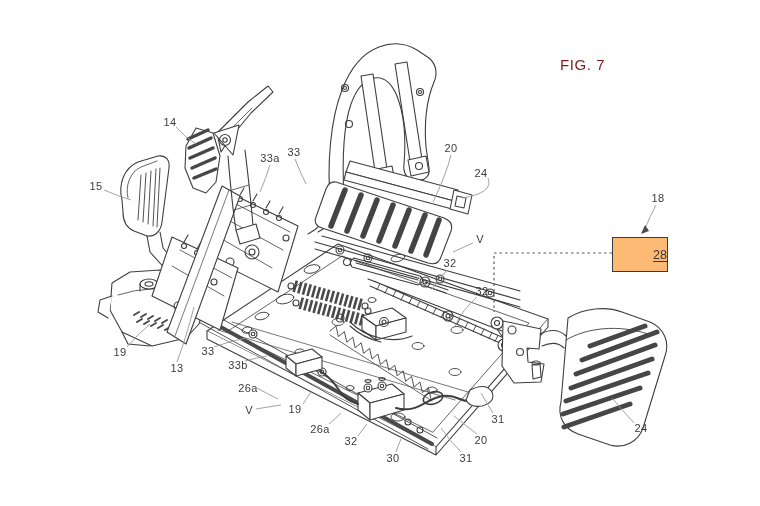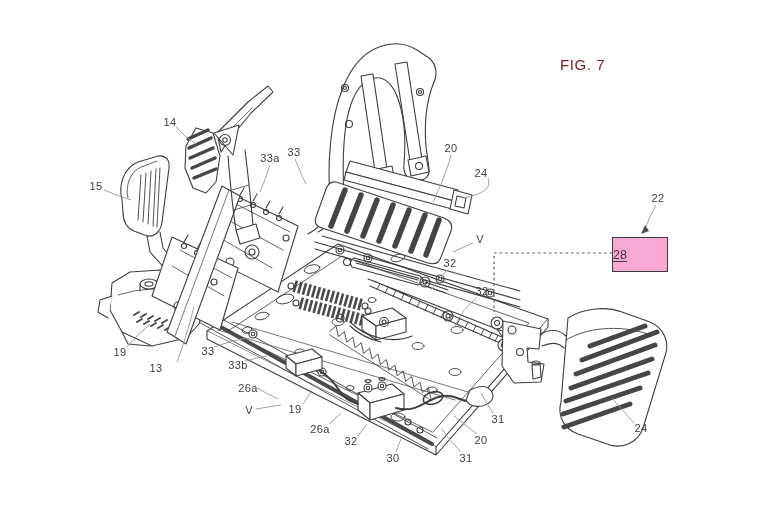--- a/index.html
+++ b/index.html
@@ -10,22 +10,22 @@
   .stage svg{position:absolute;left:0;top:0;}
   .ref{
     position:absolute;transform:translate(-50%,-50%);
     font-size:11px;color:#3b3b3b;letter-spacing:.3px;white-space:nowrap;
   }
   .fig-title{
     position:absolute;font-size:15px;color:#7f1d1d;letter-spacing:.6px;
   }
   .ctrl-box{
     position:absolute;left:612px;top:237px;width:54px;height:33px;
-    border:1.5px solid #3a3a3a;background:#f9a8d4;
-    display:flex;align-items:center;justify-content:flex-start;
+    border:1.5px solid #3a3a3a;background:#fdba74;
+    display:flex;align-items:center;justify-content:flex-end;
   }
   .ctrl-box span{
     font-size:12.5px;color:#3b3b3b;text-decoration:underline;text-underline-offset:2px;
   }
 </style>
 </head>
 <body>
 
 <div class="stage">
 
@@ -311,26 +311,26 @@
   <div class="ctrl-box">
     <span>28</span>
   </div>
 
   <span class="ref" style="left:170px;top:122px">14</span>
   <span class="ref" style="left:96px;top:186px">15</span>
   <span class="ref" style="left:270px;top:158px">33a</span>
   <span class="ref" style="left:294px;top:152px">33</span>
   <span class="ref" style="left:451px;top:148px">20</span>
   <span class="ref" style="left:481px;top:173px">24</span>
-  <span class="ref" style="left:658px;top:198px">22</span>
+  <span class="ref" style="left:658px;top:198px">18</span>
   <span class="ref" style="left:480px;top:239px">V</span>
   <span class="ref" style="left:450px;top:263px">32</span>
   <span class="ref" style="left:482px;top:291px">32</span>
   <span class="ref" style="left:120px;top:352px">19</span>
-  <span class="ref" style="left:156px;top:368px">13</span>
+  <span class="ref" style="left:177px;top:368px">13</span>
   <span class="ref" style="left:208px;top:351px">33</span>
   <span class="ref" style="left:238px;top:365px">33b</span>
   <span class="ref" style="left:248px;top:388px">26a</span>
   <span class="ref" style="left:249px;top:410px">V</span>
   <span class="ref" style="left:295px;top:409px">19</span>
   <span class="ref" style="left:320px;top:429px">26a</span>
   <span class="ref" style="left:351px;top:441px">32</span>
   <span class="ref" style="left:393px;top:458px">30</span>
   <span class="ref" style="left:466px;top:458px">31</span>
   <span class="ref" style="left:481px;top:440px">20</span>

